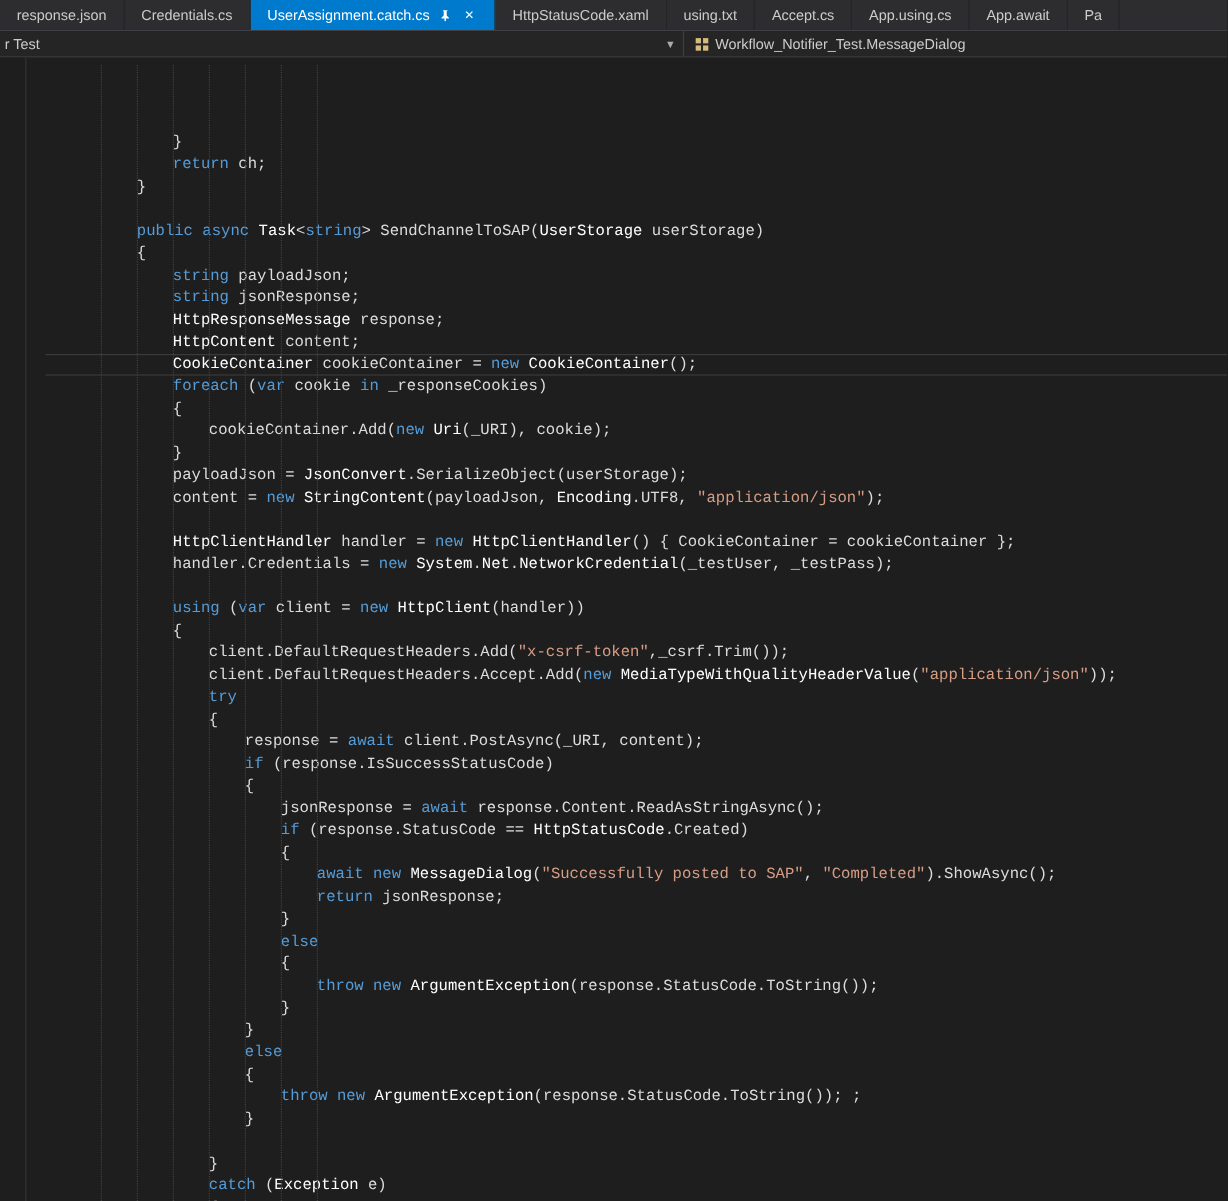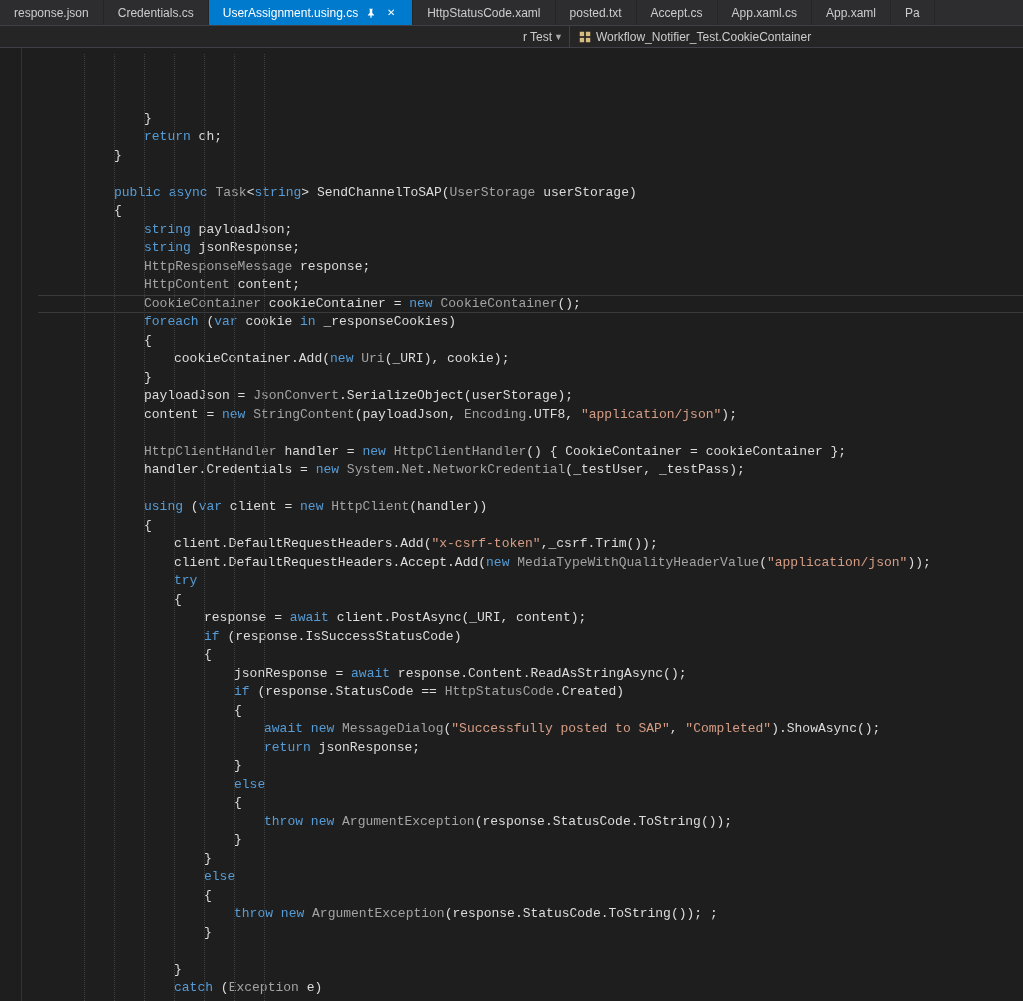--- a/index.html
+++ b/index.html
@@ -56,21 +56,21 @@
   }
   .nav-left {
     flex: 0 0 570px;
     display: flex;
     align-items: center;
     padding-left: 4px;
     padding-right: 4px;
     border-right: 1px solid #3f3f46;
     height: 100%;
   }
-  .nav-left-label { flex: 1; overflow: hidden; white-space: nowrap; text-align: right; }
+  .nav-left-label { flex: 1; overflow: hidden; white-space: nowrap; }
   .nav-dd {
     padding: 0 2px;
     color: #aaaaaa;
     font-size: 9px;
   }
   .nav-right {
     display: flex;
     align-items: center;
     padding-left: 8px;
     gap: 4px;
@@ -130,79 +130,79 @@
     position: absolute;
     left: 0;
     right: 0;
     height: 18.5px;
     border-top: 1px solid #3a3a3a;
     border-bottom: 1px solid #3a3a3a;
     pointer-events: none;
   }
   
   .kw { color: #569cd6; }
-  .type { color: #a3a3a3; }
+  .type { color: #ffffff; }
   .str { color: #d69d85; }
   .ident { color: #dcdcdc; }
   .punct { color: #dcdcdc; }
 </style>
 </head>
 <body>
 
 <div class="tab-bar" id="tab-bar">
     <div class="tab">
       <span>response.json</span>
     </div>
     <div class="tab">
       <span>Credentials.cs</span>
     </div>
     <div class="tab active">
-      <span>UserAssignment.using.cs</span>
+      <span>UserAssignment.catch.cs</span>
       <span class="pin-icon">
         <svg viewBox="0 0 16 16" width="10" height="10">
           <path d="M5 1 L11 1 L11 2 L10 2 L10 8 L13 11 L13 12 L9 12 L9 15 L8 16 L7 15 L7 12 L3 12 L3 11 L6 8 L6 2 L5 2 Z" fill="#ffffff"></path>
         </svg>
       </span>
       <span class="close-icon">✕</span>
     </div>
     <div class="tab">
       <span>HttpStatusCode.xaml</span>
     </div>
     <div class="tab">
-      <span>posted.txt</span>
+      <span>using.txt</span>
     </div>
     <div class="tab">
       <span>Accept.cs</span>
     </div>
     <div class="tab">
-      <span>App.xaml.cs</span>
-    </div>
-    <div class="tab">
-      <span>App.xaml</span>
+      <span>App.using.cs</span>
+    </div>
+    <div class="tab">
+      <span>App.await</span>
     </div>
     <div class="tab">
       <span>Pa</span>
     </div>
   </div>
 
 <div class="nav-bar">
   <div class="nav-left">
     <span class="nav-left-label">r Test</span>
     <span class="nav-dd">▼</span>
   </div>
   <div class="nav-right">
     <span class="nav-icon">
       <svg viewBox="0 0 16 16" width="14" height="14">
         <rect x="2" y="2" width="5" height="5" fill="#d7ba7d"></rect>
         <rect x="9" y="2" width="5" height="5" fill="#d7ba7d"></rect>
         <rect x="2" y="9" width="5" height="5" fill="#d7ba7d"></rect>
         <rect x="9" y="9" width="5" height="5" fill="#d7ba7d"></rect>
       </svg>
     </span>
-    <span>Workflow_Notifier_Test.CookieContainer</span>
+    <span>Workflow_Notifier_Test.MessageDialog</span>
   </div>
 </div>
 
 <div class="editor">
   <div class="gutter"></div>
   <div class="outline-col"></div>
   <div class="code-area" id="code-area">
     <div class="indent-guides" id="indent-guides"><div class="indent-guide" style="left: 46px;"></div><div class="indent-guide" style="left: 76px;"></div><div class="indent-guide" style="left: 106px;"></div><div class="indent-guide" style="left: 136px;"></div><div class="indent-guide" style="left: 166px;"></div><div class="indent-guide" style="left: 196px;"></div><div class="indent-guide" style="left: 226px;"></div></div>
   <div class="code-line" style="padding-left: 106px;"><span class="punct">}</span></div><div class="code-line" style="padding-left: 106px;"><span class="kw">return</span><span class="ident"> ch</span><span class="punct">;</span></div><div class="code-line" style="padding-left: 76px;"><span class="punct">}</span></div><div class="code-line" style="padding-left: 16px;"></div><div class="code-line" style="padding-left: 76px;"><span class="kw">public</span><span class="ident"> </span><span class="kw">async</span><span class="ident"> </span><span class="type">Task</span><span class="punct">&lt;</span><span class="kw">string</span><span class="punct">&gt; </span><span class="ident">SendChannelToSAP(</span><span class="type">UserStorage</span><span class="ident"> userStorage)</span></div><div class="code-line" style="padding-left: 76px;"><span class="punct">{</span></div><div class="code-line" style="padding-left: 106px;"><span class="kw">string</span><span class="ident"> payloadJson</span><span class="punct">;</span></div><div class="code-line" style="padding-left: 106px;"><span class="kw">string</span><span class="ident"> jsonResponse</span><span class="punct">;</span></div><div class="code-line" style="padding-left: 106px;"><span class="type">HttpResponseMessage</span><span class="ident"> response</span><span class="punct">;</span></div><div class="code-line" style="padding-left: 106px;"><span class="type">HttpContent</span><span class="ident"> content</span><span class="punct">;</span></div><div class="code-line" style="padding-left: 106px;"><span class="type">CookieContainer</span><span class="ident"> cookieContainer = </span><span class="kw">new</span><span class="ident"> </span><span class="type">CookieContainer</span><span class="punct">();</span></div><div class="code-line" style="padding-left: 106px;"><span class="kw">foreach</span><span class="ident"> (</span><span class="kw">var</span><span class="ident"> cookie </span><span class="kw">in</span><span class="ident"> _responseCookies)</span></div><div class="code-line" style="padding-left: 106px;"><span class="punct">{</span></div><div class="code-line" style="padding-left: 136px;"><span class="ident">cookieContainer.Add(</span><span class="kw">new</span><span class="ident"> </span><span class="type">Uri</span><span class="ident">(_URI), cookie);</span></div><div class="hl-line" style="top: 246.5px;"></div><div class="code-line" style="padding-left: 106px;"><span class="punct">}</span></div><div class="code-line" style="padding-left: 106px;"><span class="ident">payloadJson = </span><span class="type">JsonConvert</span><span class="ident">.SerializeObject(userStorage);</span></div><div class="code-line" style="padding-left: 106px;"><span class="ident">content = </span><span class="kw">new</span><span class="ident"> </span><span class="type">StringContent</span><span class="ident">(payloadJson, </span><span class="type">Encoding</span><span class="ident">.UTF8, </span><span class="str">"application/json"</span><span class="punct">);</span></div><div class="code-line" style="padding-left: 16px;"></div><div class="code-line" style="padding-left: 106px;"><span class="type">HttpClientHandler</span><span class="ident"> handler = </span><span class="kw">new</span><span class="ident"> </span><span class="type">HttpClientHandler</span><span class="ident">() { CookieContainer = cookieContainer };</span></div><div class="code-line" style="padding-left: 106px;"><span class="ident">handler.Credentials = </span><span class="kw">new</span><span class="ident"> </span><span class="type">System</span><span class="ident">.</span><span class="type">Net</span><span class="ident">.</span><span class="type">NetworkCredential</span><span class="ident">(_testUser, _testPass);</span></div><div class="code-line" style="padding-left: 16px;"></div><div class="code-line" style="padding-left: 106px;"><span class="kw">using</span><span class="ident"> (</span><span class="kw">var</span><span class="ident"> client = </span><span class="kw">new</span><span class="ident"> </span><span class="type">HttpClient</span><span class="ident">(handler))</span></div><div class="code-line" style="padding-left: 106px;"><span class="punct">{</span></div><div class="code-line" style="padding-left: 136px;"><span class="ident">client.DefaultRequestHeaders.Add(</span><span class="str">"x-csrf-token"</span><span class="ident">,_csrf.Trim());</span></div><div class="code-line" style="padding-left: 136px;"><span class="ident">client.DefaultRequestHeaders.Accept.Add(</span><span class="kw">new</span><span class="ident"> </span><span class="type">MediaTypeWithQualityHeaderValue</span><span class="ident">(</span><span class="str">"application/json"</span><span class="ident">));</span></div><div class="code-line" style="padding-left: 136px;"><span class="kw">try</span></div><div class="code-line" style="padding-left: 136px;"><span class="punct">{</span></div><div class="code-line" style="padding-left: 166px;"><span class="ident">response = </span><span class="kw">await</span><span class="ident"> client.PostAsync(_URI, content);</span></div><div class="code-line" style="padding-left: 166px;"><span class="kw">if</span><span class="ident"> (response.IsSuccessStatusCode)</span></div><div class="code-line" style="padding-left: 166px;"><span class="punct">{</span></div><div class="code-line" style="padding-left: 196px;"><span class="ident">jsonResponse = </span><span class="kw">await</span><span class="ident"> response.Content.ReadAsStringAsync();</span></div><div class="code-line" style="padding-left: 196px;"><span class="kw">if</span><span class="ident"> (response.StatusCode == </span><span class="type">HttpStatusCode</span><span class="ident">.Created)</span></div><div class="code-line" style="padding-left: 196px;"><span class="punct">{</span></div><div class="code-line" style="padding-left: 226px;"><span class="kw">await</span><span class="ident"> </span><span class="kw">new</span><span class="ident"> </span><span class="type">MessageDialog</span><span class="ident">(</span><span class="str">"Successfully posted to SAP"</span><span class="ident">, </span><span class="str">"Completed"</span><span class="ident">).ShowAsync();</span></div><div class="code-line" style="padding-left: 226px;"><span class="kw">return</span><span class="ident"> jsonResponse;</span></div><div class="code-line" style="padding-left: 196px;"><span class="punct">}</span></div><div class="code-line" style="padding-left: 196px;"><span class="kw">else</span></div><div class="code-line" style="padding-left: 196px;"><span class="punct">{</span></div><div class="code-line" style="padding-left: 226px;"><span class="kw">throw</span><span class="ident"> </span><span class="kw">new</span><span class="ident"> </span><span class="type">ArgumentException</span><span class="ident">(response.StatusCode.ToString());</span></div><div class="code-line" style="padding-left: 196px;"><span class="punct">}</span></div><div class="code-line" style="padding-left: 166px;"><span class="punct">}</span></div><div class="code-line" style="padding-left: 166px;"><span class="kw">else</span></div><div class="code-line" style="padding-left: 166px;"><span class="punct">{</span></div><div class="code-line" style="padding-left: 196px;"><span class="kw">throw</span><span class="ident"> </span><span class="kw">new</span><span class="ident"> </span><span class="type">ArgumentException</span><span class="ident">(response.StatusCode.ToString()); ;</span></div><div class="code-line" style="padding-left: 166px;"><span class="punct">}</span></div><div class="code-line" style="padding-left: 16px;"></div><div class="code-line" style="padding-left: 136px;"><span class="punct">}</span></div><div class="code-line" style="padding-left: 136px;"><span class="kw">catch</span><span class="ident"> (</span><span class="type">Exception</span><span class="ident"> e)</span></div><div class="code-line" style="padding-left: 136px;"><span class="punct">{</span></div></div>
 </div>

